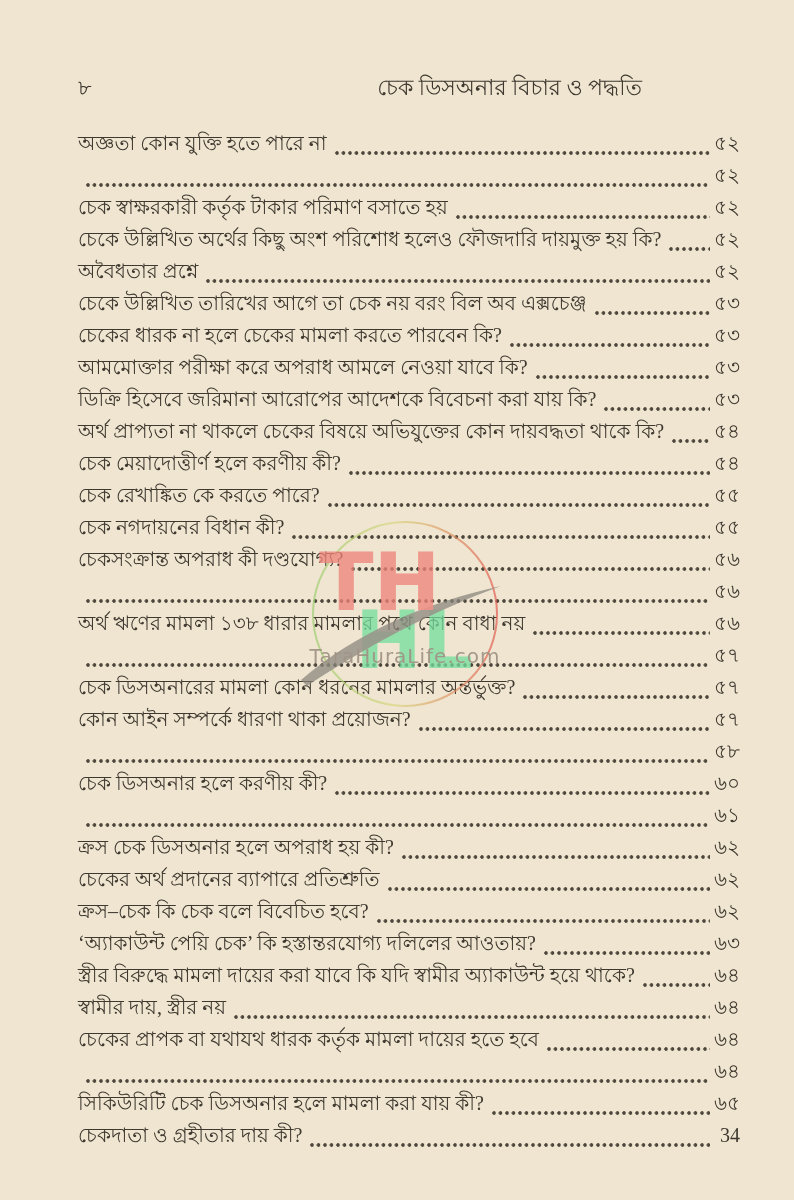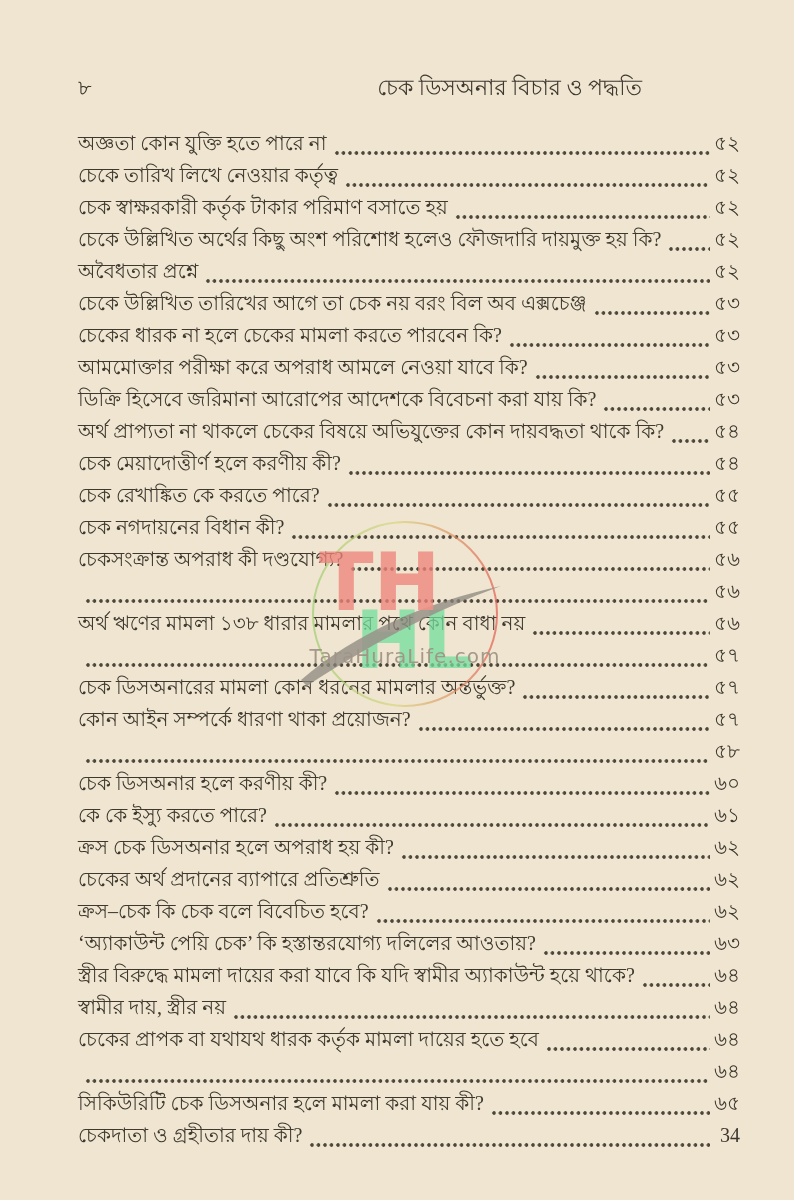--- a/index.html
+++ b/index.html
@@ -55,21 +55,20 @@
   <div class="hdr-title">চেক ডিসঅনার বিচার ও পদ্ধতি</div>
 
   <div class="toc" id="toc">
     <div class="toc-row">
       <span class="toc-title">অজ্ঞতা কোন যুক্তি হতে পারে না</span>
       <span class="leader"></span>
       <span class="toc-page">৫২</span>
     </div>
 
     <div class="toc-row">
-      <span class="toc-title">চেকে তারিখ লিখে নেওয়ার কর্তৃত্ব</span>
       <span class="leader"></span>
       <span class="toc-page">৫২</span>
     </div>
 
     <div class="toc-row">
       <span class="toc-title">চেক স্বাক্ষরকারী কর্তৃক টাকার পরিমাণ বসাতে হয়</span>
       <span class="leader"></span>
       <span class="toc-page">৫২</span>
     </div>
 
@@ -172,21 +171,20 @@
       <span class="toc-page">৫৮</span>
     </div>
 
     <div class="toc-row">
       <span class="toc-title">চেক ডিসঅনার হলে করণীয় কী?</span>
       <span class="leader"></span>
       <span class="toc-page">৬০</span>
     </div>
 
     <div class="toc-row">
-      <span class="toc-title">কে কে ইস্যু করতে পারে?</span>
       <span class="leader"></span>
       <span class="toc-page">৬১</span>
     </div>
 
     <div class="toc-row">
       <span class="toc-title">ক্রস চেক ডিসঅনার হলে অপরাধ হয় কী?</span>
       <span class="leader"></span>
       <span class="toc-page">৬২</span>
     </div>
 

